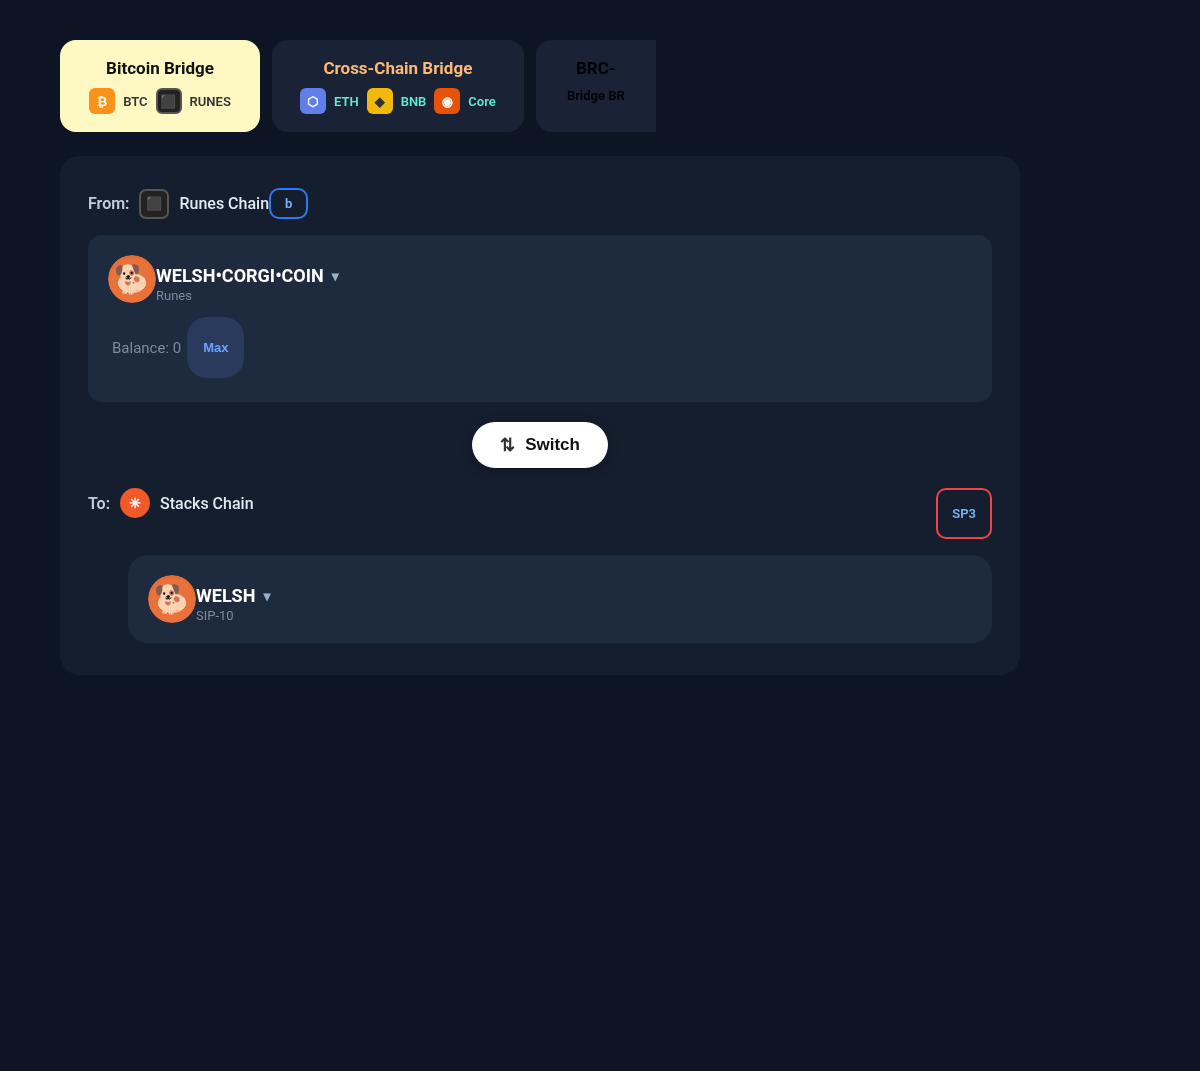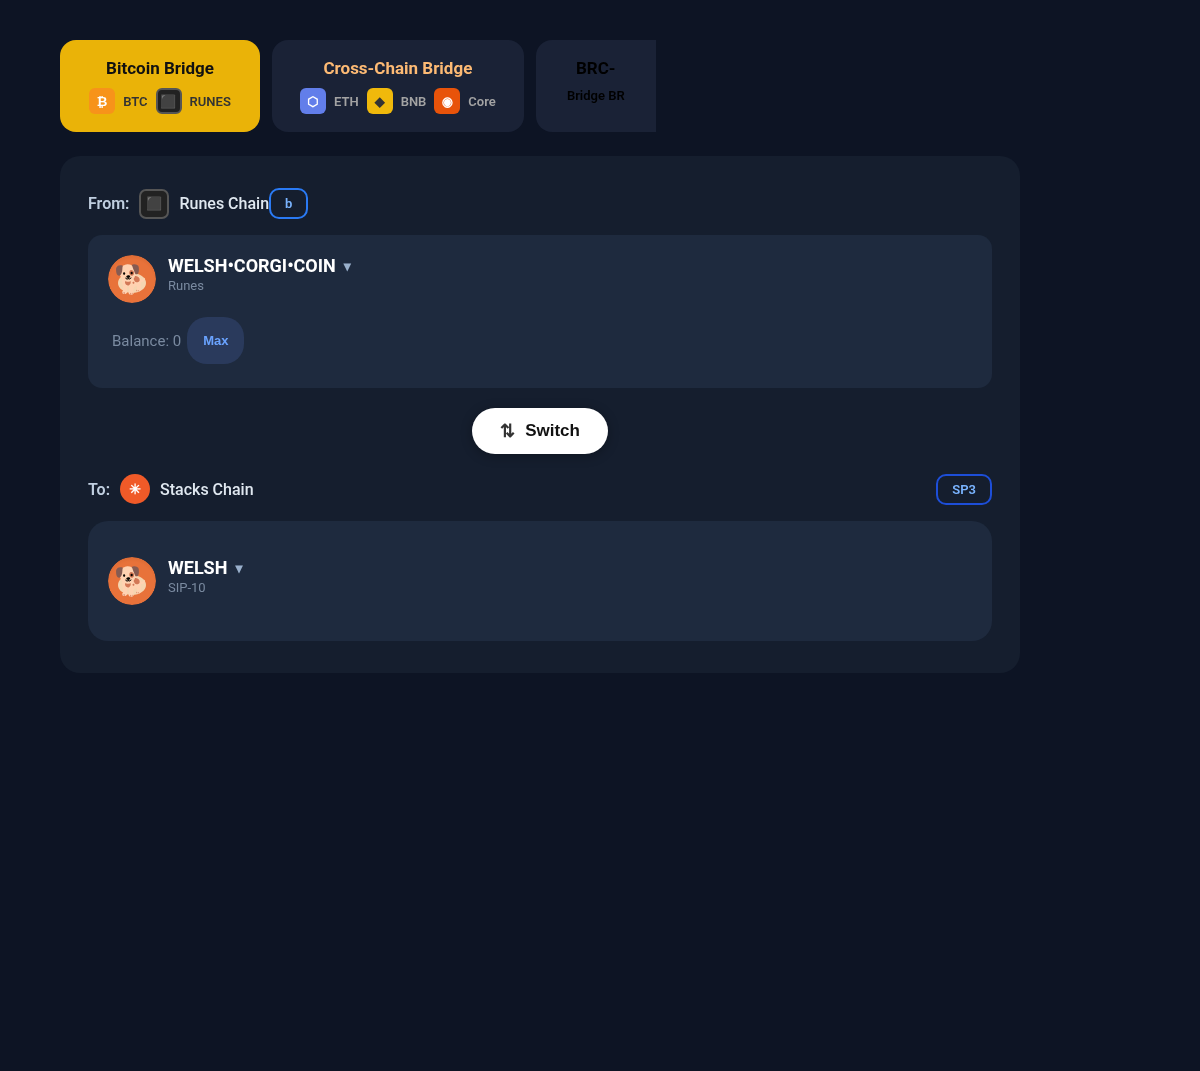--- a/index.html
+++ b/index.html
@@ -27,21 +27,21 @@
     }
 
     .tab-card {
       border-radius: 16px;
       padding: 18px 28px;
       cursor: pointer;
       min-width: 200px;
     }
 
     .tab-card.active {
-      background: #eab308;
+      background: #fef9c3;
       color: #111;
     }
 
     .tab-card.inactive {
       background: #1a2236;
       color: #ccc;
     }
 
     .tab-card-title {
       font-size: 17px;
@@ -83,21 +83,21 @@
     .chain-icon.eth { background: #627eea; }
     .chain-icon.bnb { background: #f0b90b; color: #333; }
     .chain-icon.core { background: #e8530a; }
 
     .chain-label {
       font-size: 13px;
       font-weight: 600;
     }
 
     .tab-card.active .chain-label { color: #333; }
-    .tab-card.inactive .chain-label { color: #a3a3a3; }
+    .tab-card.inactive .chain-label { color: #5eead4; }
 
     
     .tab-card.partial {
       background: #1a2236;
       border-radius: 16px 0 0 16px;
       min-width: 120px;
       overflow: hidden;
     }
 
     
@@ -168,22 +168,22 @@
     
     .token-box {
       background: #1e2a3e;
       border-radius: 14px;
       padding: 20px 20px 20px 20px;
       margin-bottom: 8px;
     }
 
     .token-selector {
       display: flex;
-      align-items: flex-start;
-      gap: 12px;
+      align-items: flex-end;
+      gap: 0;
       cursor: pointer;
       width: fit-content;
     }
 
     .token-avatar {
       width: 48px;
       height: 48px;
       border-radius: 50%;
       overflow: hidden;
       flex-shrink: 0;
@@ -257,21 +257,21 @@
     .balance-text {
       font-size: 15px;
       color: #7a8aa0;
     }
 
     .max-btn {
       background: #2a3a5c;
       color: #6aa3ff;
       border: none;
       border-radius: 20px;
-      padding: 16px 16px;
+      padding: 23px 16px;
       font-size: 13px;
       font-weight: 600;
       cursor: pointer;
       text-align: right;
     }
 
     
     .switch-row {
       display: flex;
       justify-content: center;
@@ -306,34 +306,35 @@
       display: flex;
       align-items: flex-start;
       justify-content: space-between;
       margin-bottom: 16px;
       margin-top: 4px;
       gap: 17px;
     }
 
     .to-address-badge {
       background: transparent;
-      border: 2px solid #1d4ed8;
+      border: 2px solid #ef4444;
       border-radius: 10px;
-      padding: 6px 14px;
+      padding: 16px 14px;
       color: #7ab4ff;
       font-size: 13px;
       font-weight: 600;
       cursor: pointer;
     }
 
     
     .token-box-to {
       background: #1e2a3e;
       border-radius: 20px;
-      padding: 36px 20px;
+      padding: 20px 20px;
+      margin-left: 40px;
     }
 
     .welsh-name {
       font-size: 18px;
       font-weight: 700;
       color: #ffffff;
       display: flex;
       align-items: center;
       gap: 8px;
     }

